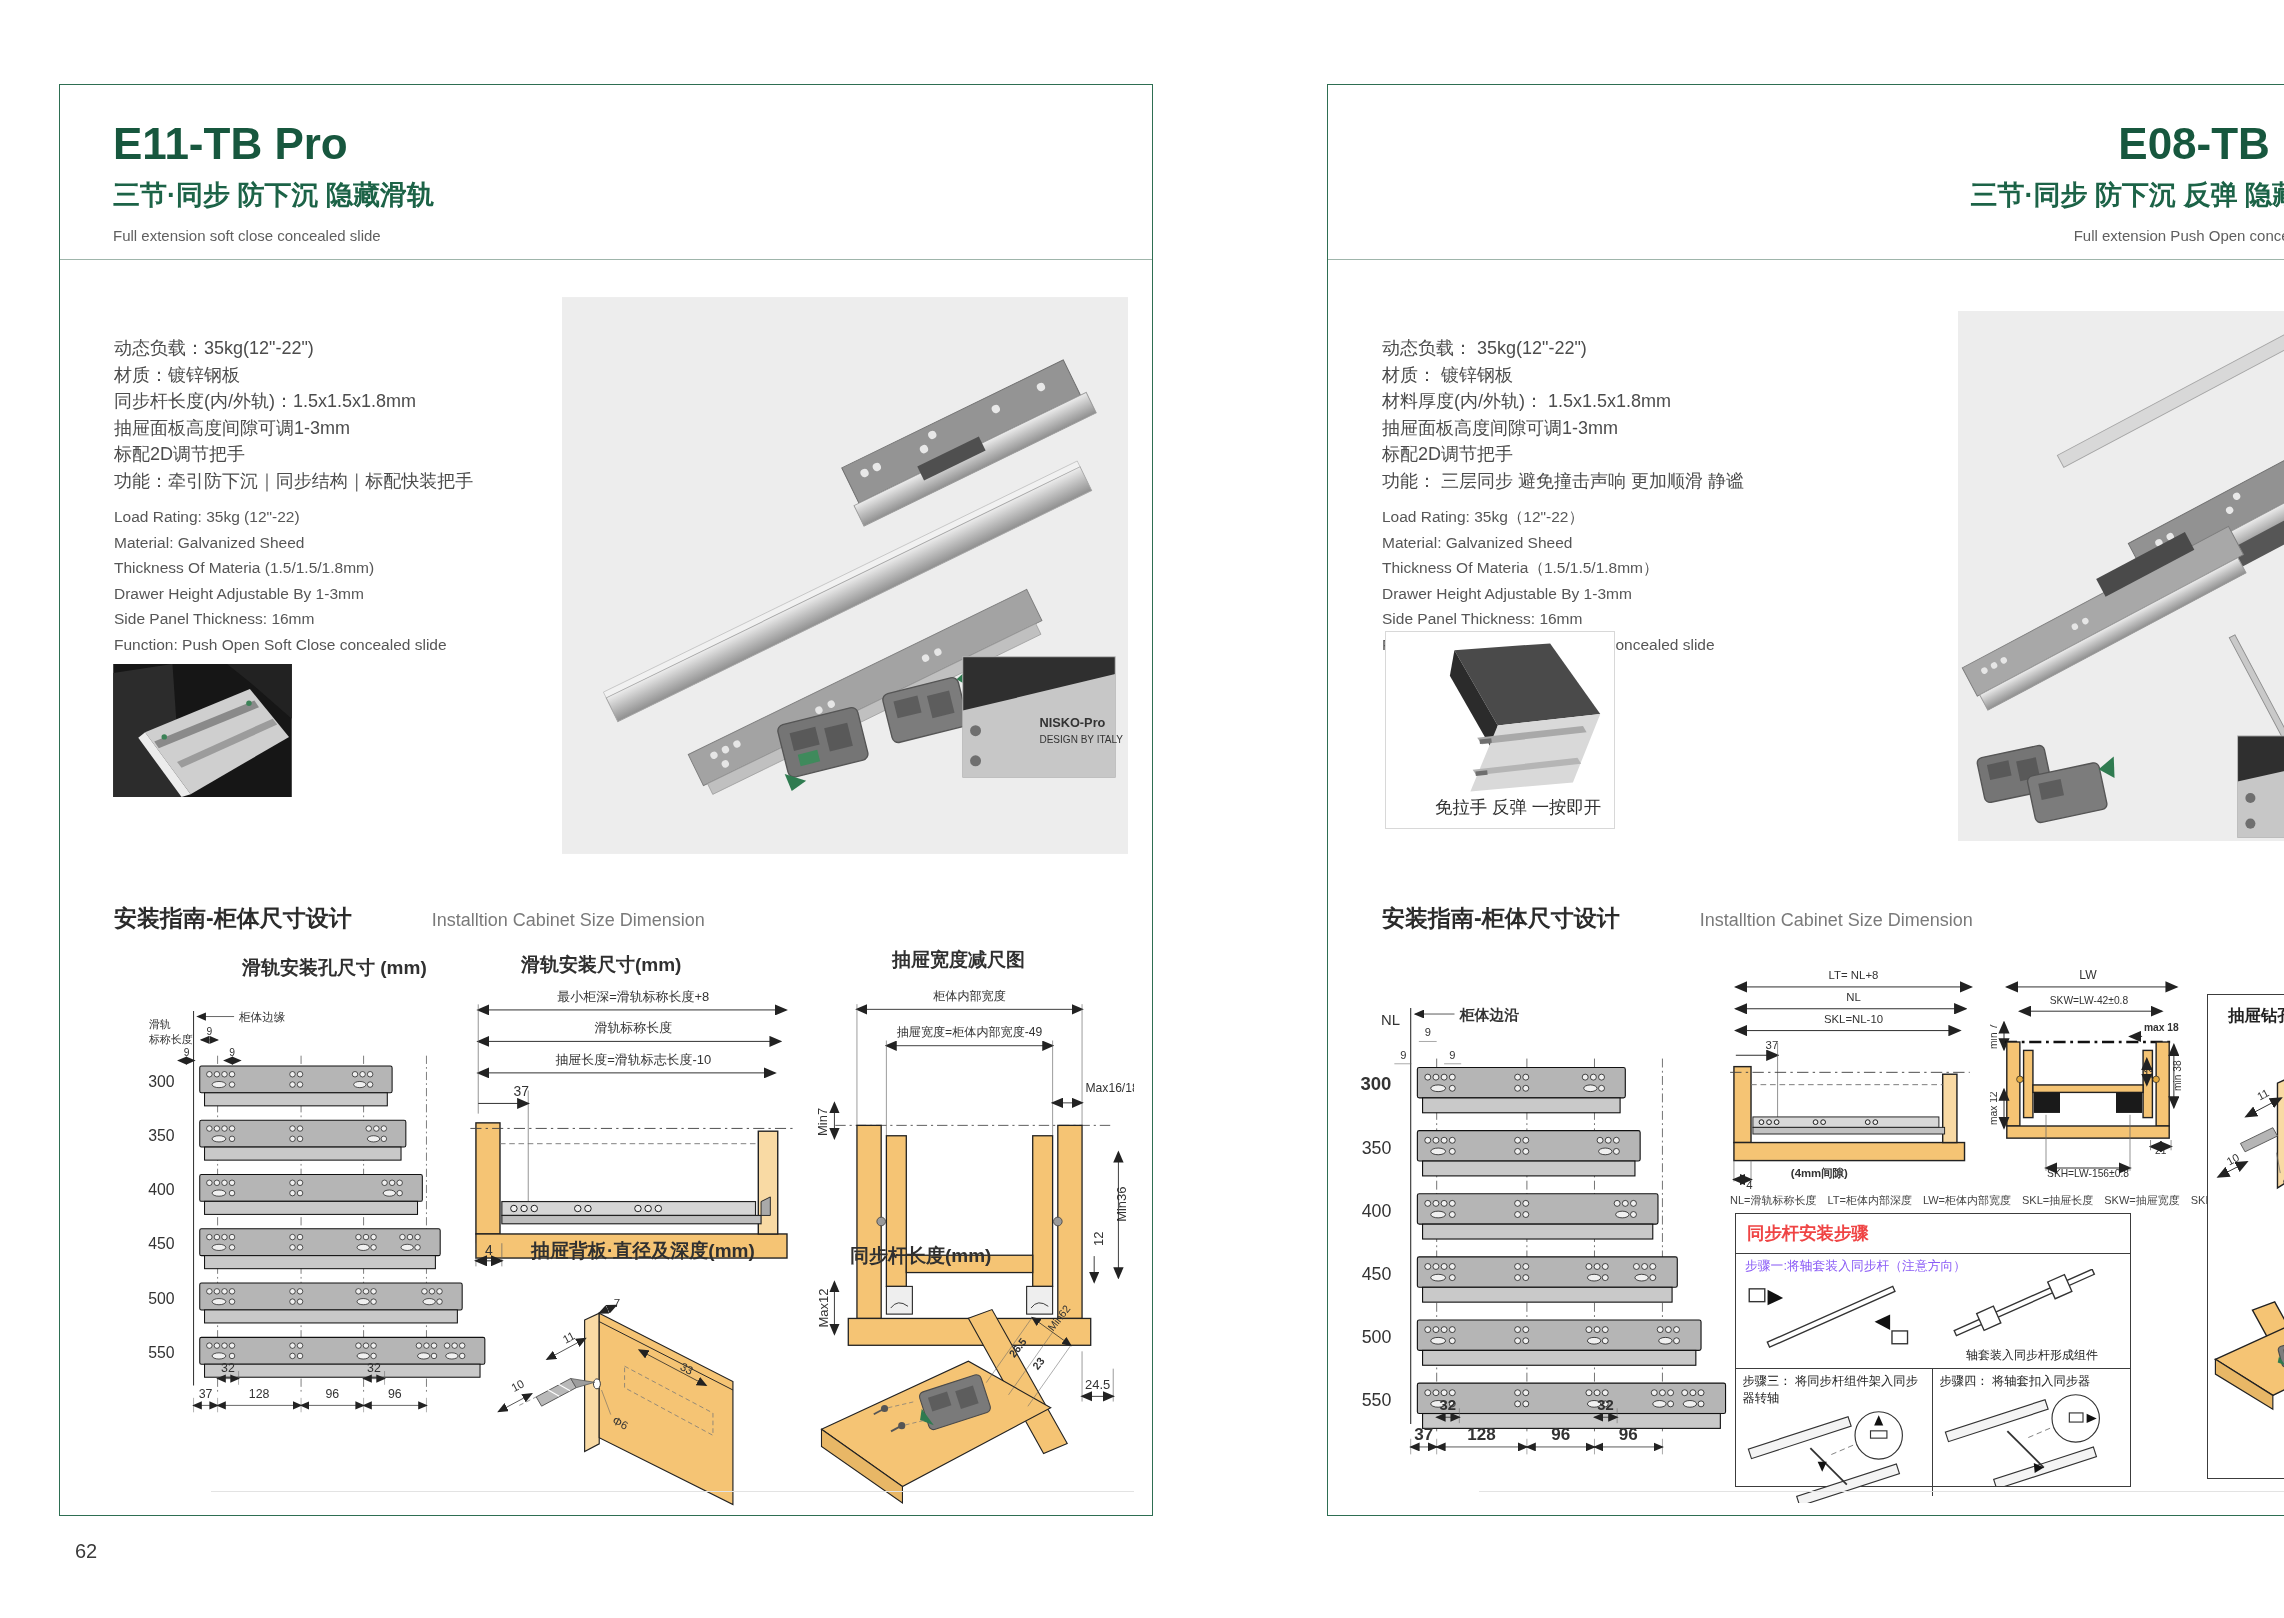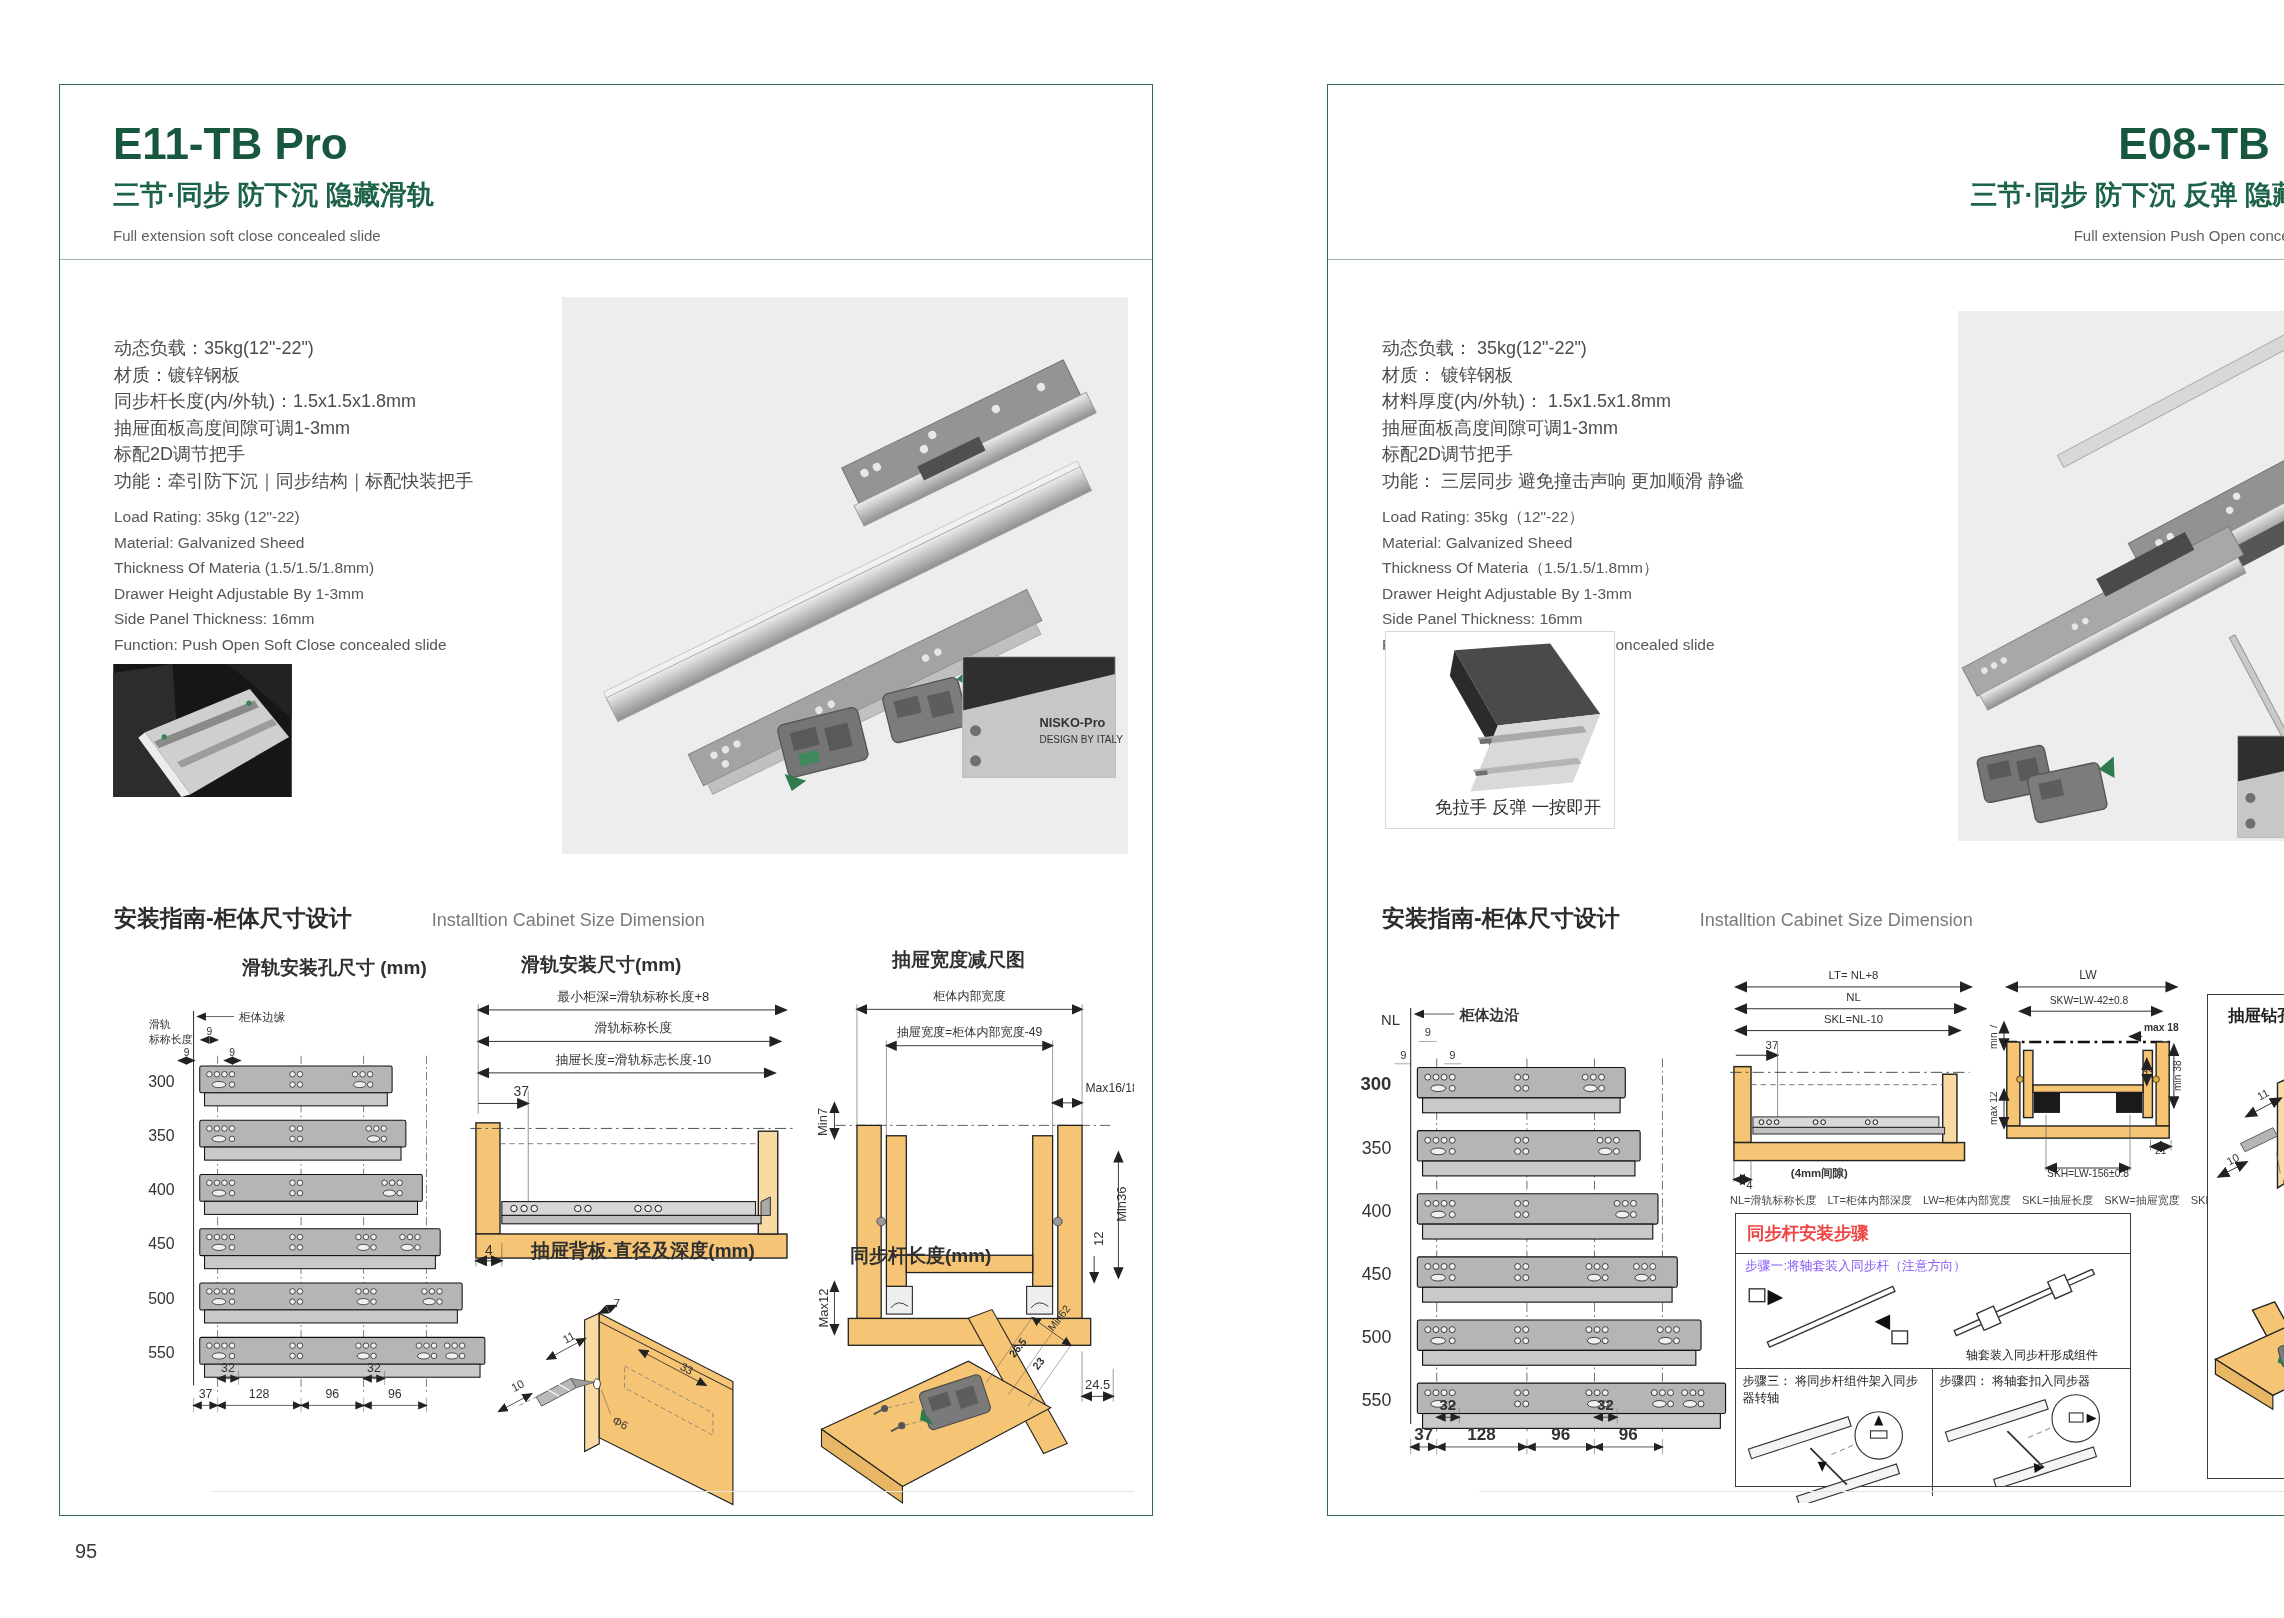--- a/index.html
+++ b/index.html
@@ -799,19 +799,19 @@
           <text class="s24 b" transform="rotate(-50 252 642)" x="252" y="642">26.5</text>
           <text class="s24 b" transform="rotate(-50 296 676)" x="296" y="676">23</text>
           <text class="s24" transform="rotate(-50 326 588)" x="326" y="588" fill="#888">min 62</text>
         </g>
       </svg>
     </div>
 
     <div class="footer-line"></div>
   </section>
 
-  <div class="pagenum pn-left">95</div>
+  <div class="pagenum pn-left">62</div>
 
 </div>
 
 
 
 
 
 </body></html>

